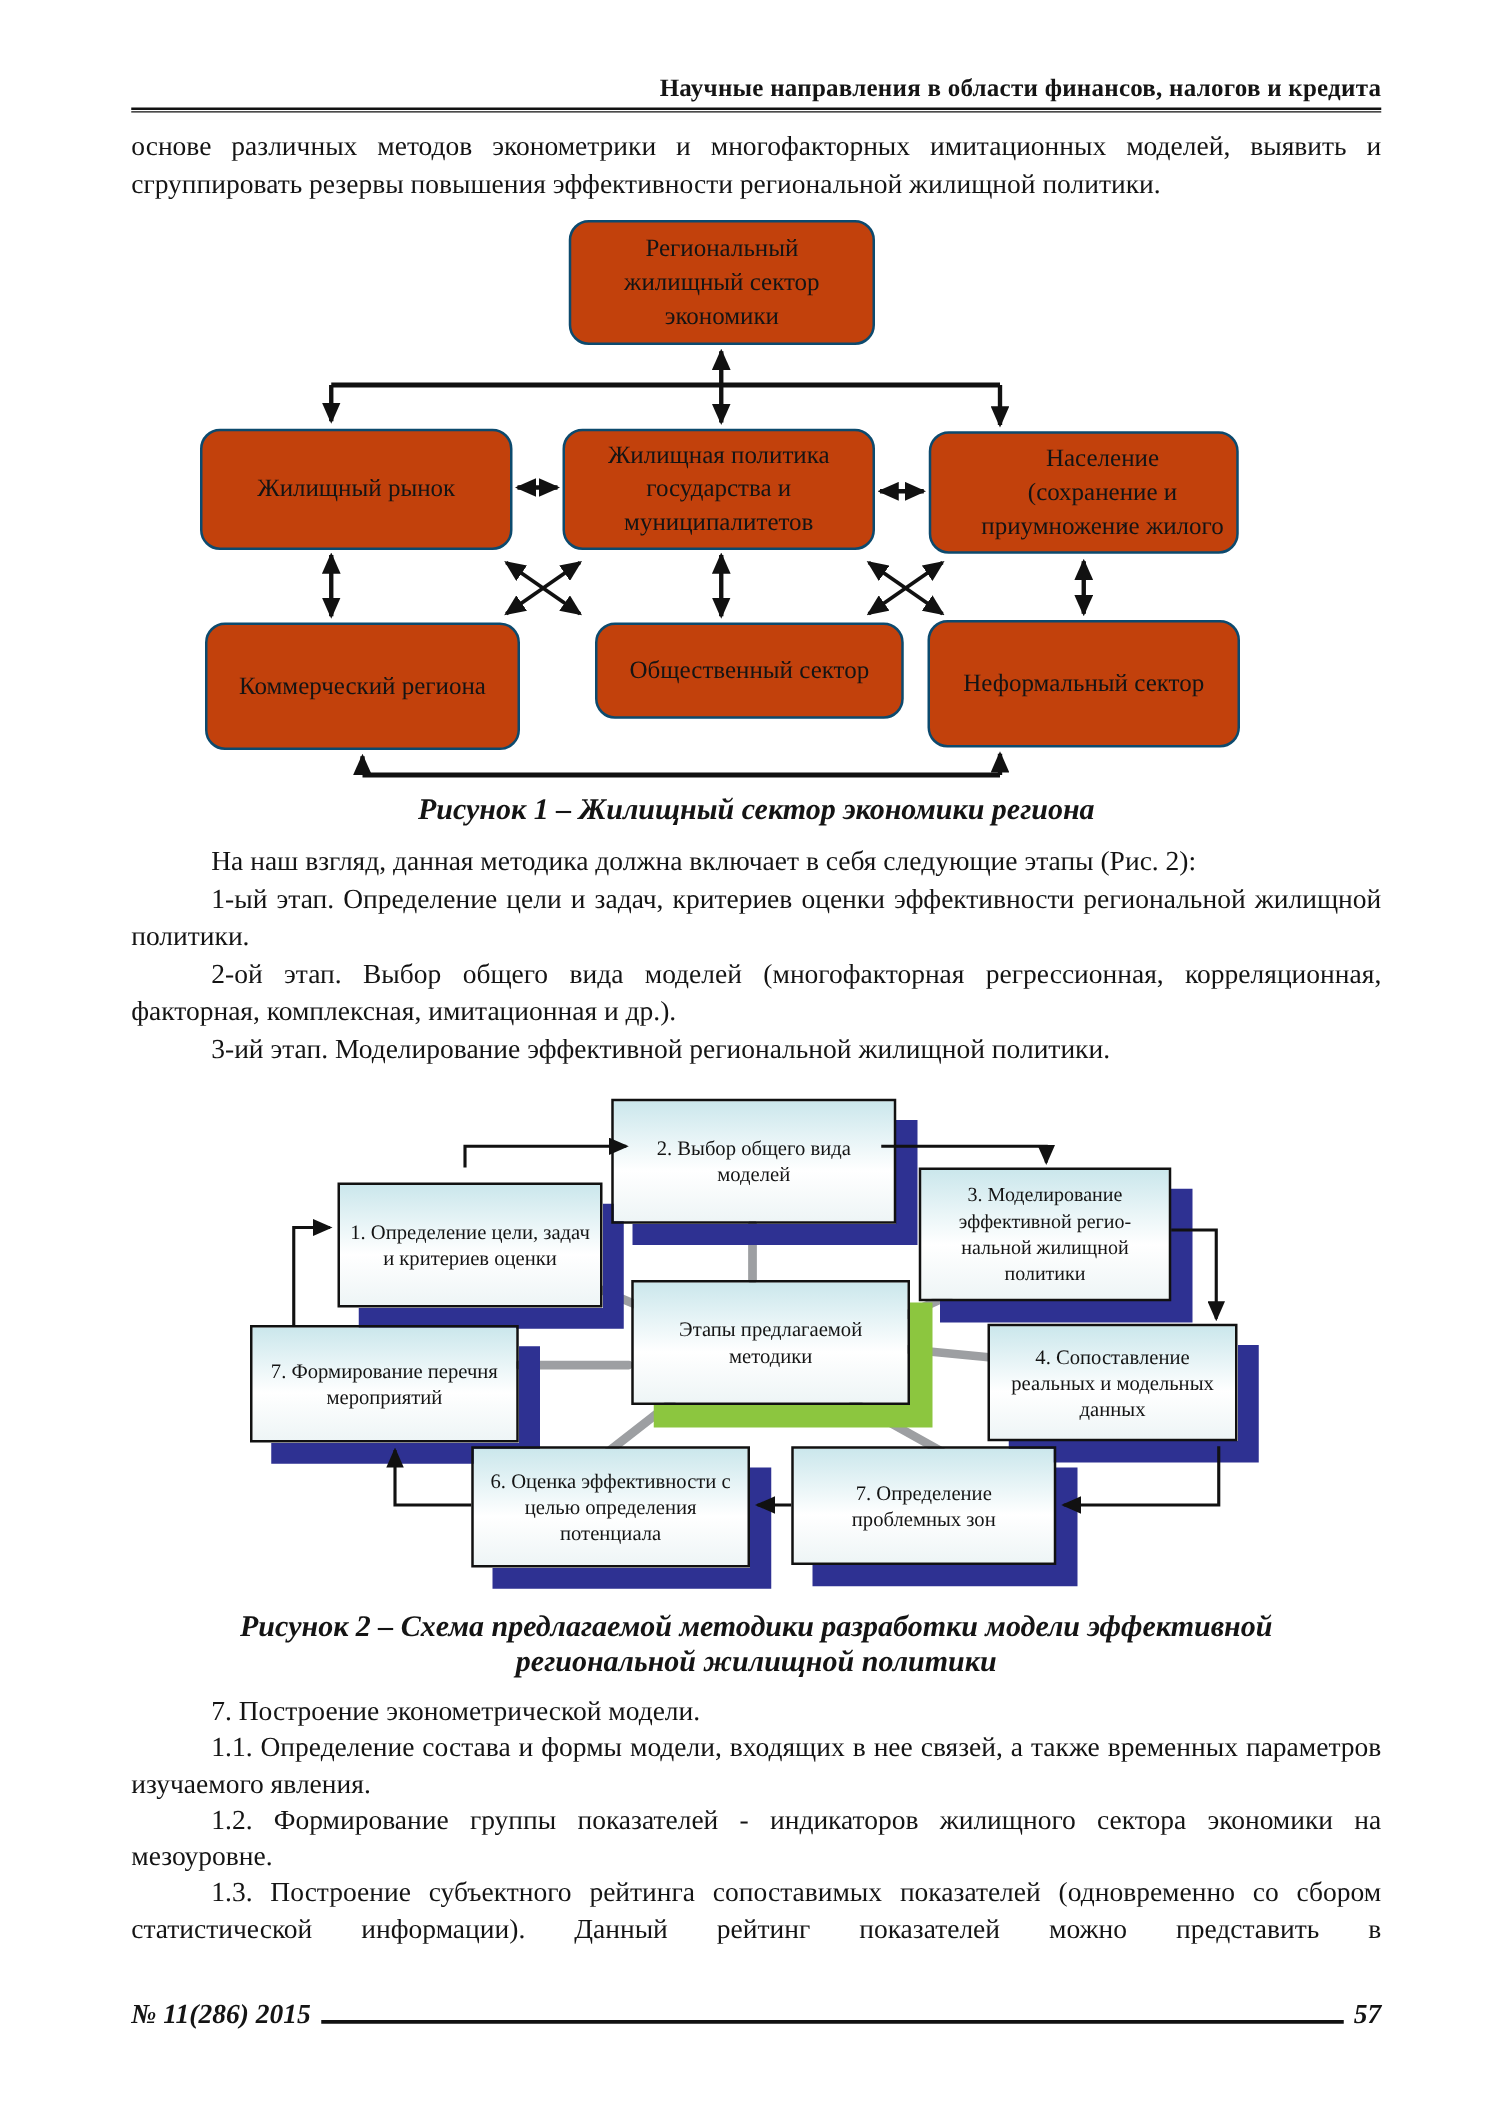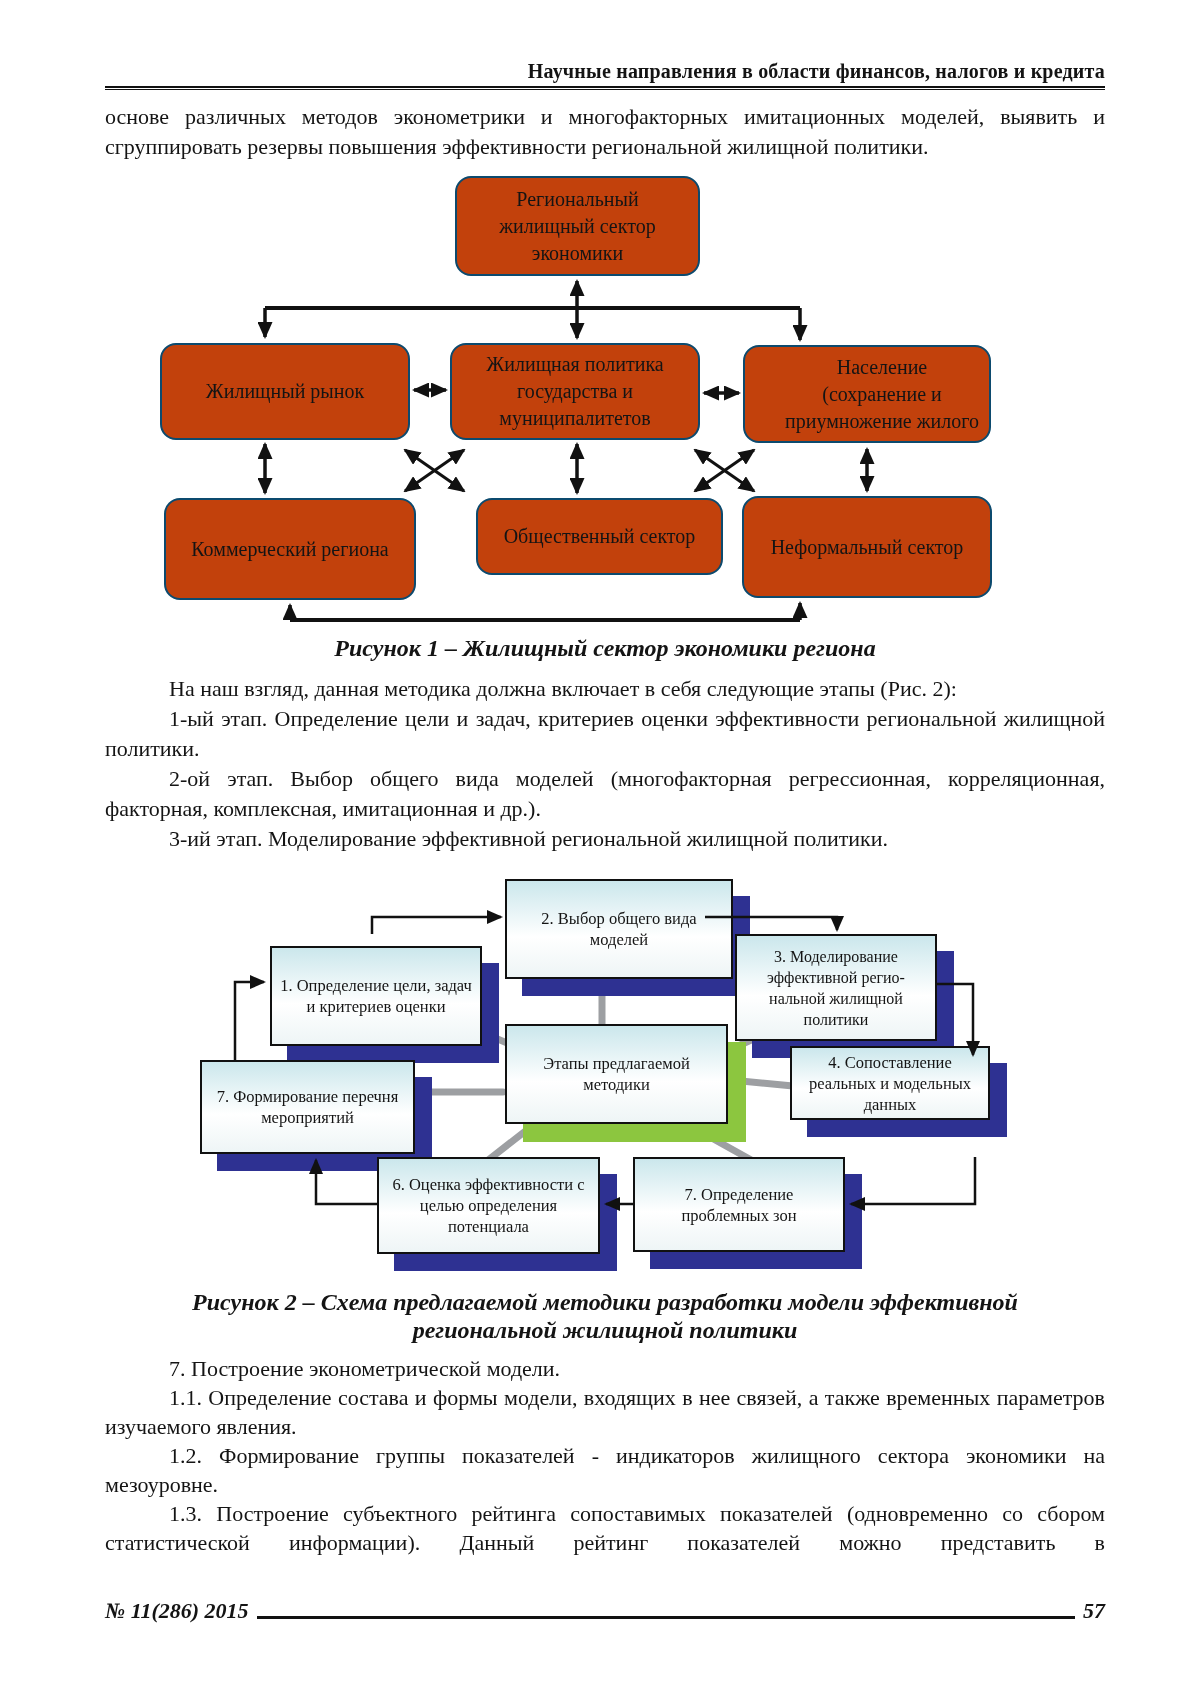--- a/index.html
+++ b/index.html
@@ -135,24 +135,24 @@
           <line x1="362" y1="172" x2="428" y2="200"></line>
           <line x1="655" y1="182" x2="602" y2="206"></line>
           <line x1="595" y1="223" x2="688" y2="232"></line>
           <line x1="578" y1="268" x2="648" y2="307"></line>
           <line x1="432" y1="268" x2="382" y2="307"></line>
           <line x1="398" y1="238" x2="310" y2="238"></line>
         </g>
       </svg>
 
       <div class="f2box" style="left:165px;top:92px;width:212px;height:100px;">1. Определение цели, задач и критериев оценки</div>
-      <div class="f2box" style="left:400px;top:25px;width:228px;height:100px;">2. Выбор общего вида моделей</div>
+      <div class="f2box" style="left:384px;top:25px;width:228px;height:100px;">2. Выбор общего вида моделей</div>
       <div class="f2box small" style="left:630px;top:80px;width:202px;height:107px;">3. Моделирование эффективной регио-нальной жилищной политики</div>
       <div class="f2box center" style="left:400px;top:170px;width:223px;height:100px;">Этапы предлагаемой методики</div>
-      <div class="f2box" style="left:685px;top:192px;width:200px;height:74px;">4. Сопоставление реальных и модельных данных</div>
+      <div class="f2box" style="left:685px;top:205px;width:200px;height:94px;">4. Сопоставление реальных и модельных данных</div>
       <div class="f2box" style="left:95px;top:206px;width:215px;height:94px;">7. Формирование перечня мероприятий</div>
       <div class="f2box" style="left:272px;top:303px;width:223px;height:97px;">6. Оценка эффективности с целью определения потенциала</div>
       <div class="f2box" style="left:528px;top:303px;width:212px;height:95px;">7. Определение проблемных зон</div>
 
       <svg class="toplayer" width="1000" height="420" viewBox="0 0 1000 420">
         <defs>
           <marker id="m-f2" orient="auto" markerUnits="userSpaceOnUse" markerWidth="16" markerHeight="14" refX="14" refY="7">
             <path d="M0,0 L16,7 L0,14 Z" fill="#111"></path>
           </marker>
         </defs>

